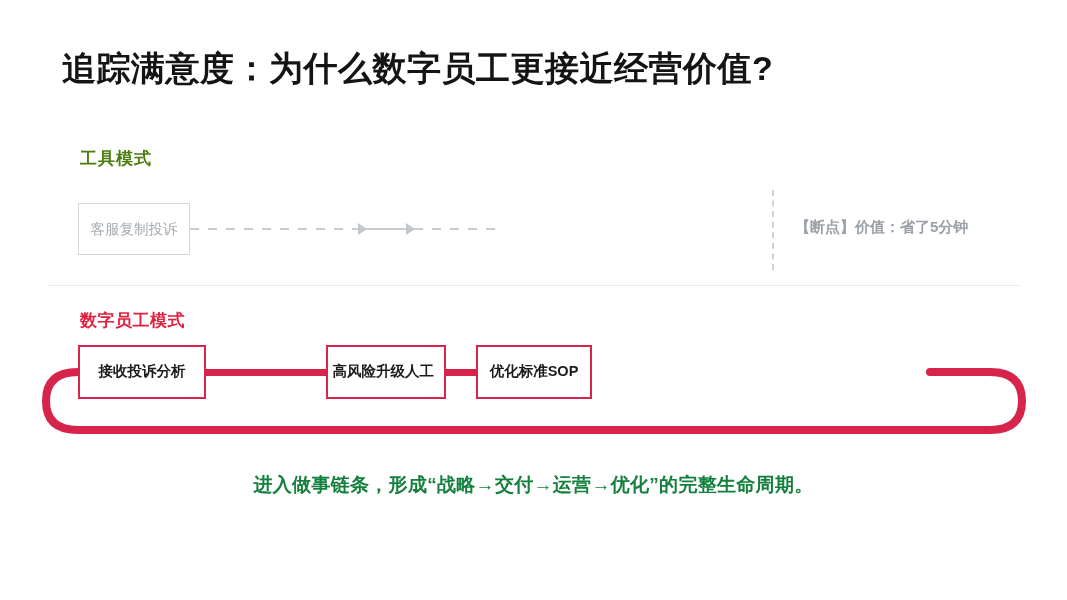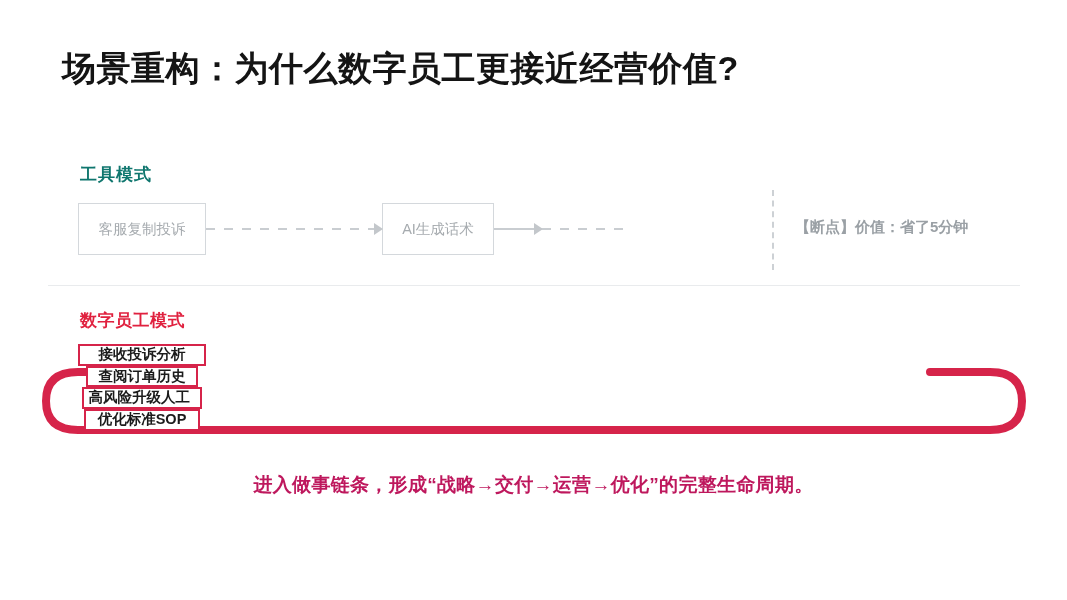--- a/index.html
+++ b/index.html
@@ -43,22 +43,22 @@
     height: 125px;
   }
   .section-label {
     position: absolute;
     font-size: 17px;
     font-weight: bold;
     line-height: 1;
   }
   .tool-label {
     left: 80px;
-    top: 16px;
-    color: #0f766e;
+    top: 0;
+    color: #4d7c0f;
     letter-spacing: 1px;
   }
   .tool-row {
     position: absolute;
     left: 78px;
     top: 52px;
     height: 54px;
     display: flex;
     align-items: center;
   }
@@ -68,21 +68,21 @@
     border: 1.5px solid #d4d8dc;
     background: #ffffff;
     color: #a6abaf;
     font-size: 14.5px;
     display: flex;
     align-items: center;
     justify-content: center;
     white-space: nowrap;
     padding: 0 14px;
   }
-  .tool-box.w1 { width: 128px; }
+  .tool-box.w1 { width: 112px; }
   .tool-box.w2 { width: 112px; }
   .tool-box.w3 { width: 128px; }
 
   .conn-dashed {
     height: 2px;
     position: relative;
     background-image: repeating-linear-gradient(
         to right, #c9cdd1 0px, #c9cdd1 9px, transparent 9px, transparent 18px);
     align-self: center;
   }
@@ -161,21 +161,20 @@
     pointer-events: none;
   }
 
   .digital-row {
     position: absolute;
     left: 78px;
     top: 44px;
     height: 56px;
     display: flex;
     align-items: center;
-    flex-direction: column;
   }
   .red-box {
     height: 54px;
     box-sizing: border-box;
     border: 2.5px solid #d6244a;
     background: #ffffff;
     color: #1b1b1b;
     font-size: 14.5px;
     font-weight: bold;
     display: flex;
@@ -211,44 +210,43 @@
 
   
   .caption {
     position: absolute;
     left: 0;
     top: 472px;
     width: 1067px;
     text-align: center;
     font-size: 19px;
     font-weight: bold;
-    color: #be185d;
+    color: #15803d;
     letter-spacing: 0.3px;
   }
 </style>
 </head>
 <body>
 
 <div id="slide">
 
-  <div class="slide-title">场景重构：为什么数字员工更接近经营价值?</div>
+  <div class="slide-title">追踪满意度：为什么数字员工更接近经营价值?</div>
 
   <div class="tool-section">
 
     <div class="section-label tool-label">工具模式</div>
 
     <div class="tool-row">
 
       <div class="tool-box w1">客服复制投诉</div>
 
       <div class="conn-dashed len-a">
         <span class="arrow-head"></span>
       </div>
 
-      <div class="tool-box w2">AI生成话术</div>
 
       <div class="conn-solid">
         <span class="arrow-head"></span>
       </div>
 
 
       <div class="conn-dashed len-b"></div>
     </div>
 
     <div class="break-line"></div>
@@ -266,23 +264,20 @@
       <path d="M 140 72 L 78 72 Q 46 72 46 101 Q 46 130 78 130 L 990 130 Q 1022 130 1022 101 Q 1022 72 990 72 L 930 72" fill="none" stroke="#d6244a" stroke-width="8" stroke-linecap="round"></path>
     </svg>
 
     <div class="digital-row">
 
       <div class="red-box w-a">
         <span>接收投诉分析</span>
       </div>
       <div class="red-conn g1"></div>
 
-      <div class="red-box w-b">
-        <span>查阅订单历史</span>
-      </div>
       <div class="red-conn g2"></div>
 
       <div class="red-conn g3"></div>
 
       <div class="red-conn g4"></div>
 
       <div class="red-box w-e">
         <span>高风险升级人工</span>
       </div>
       <div class="red-conn g5"></div>

